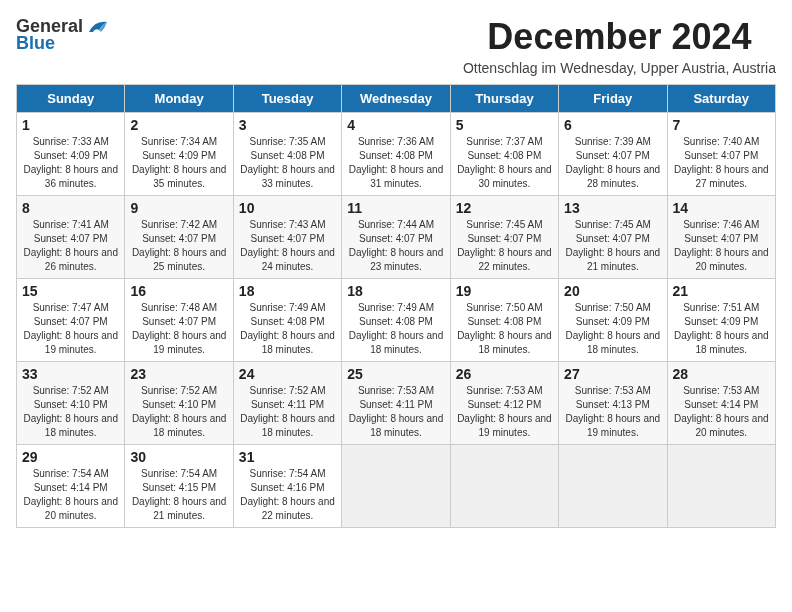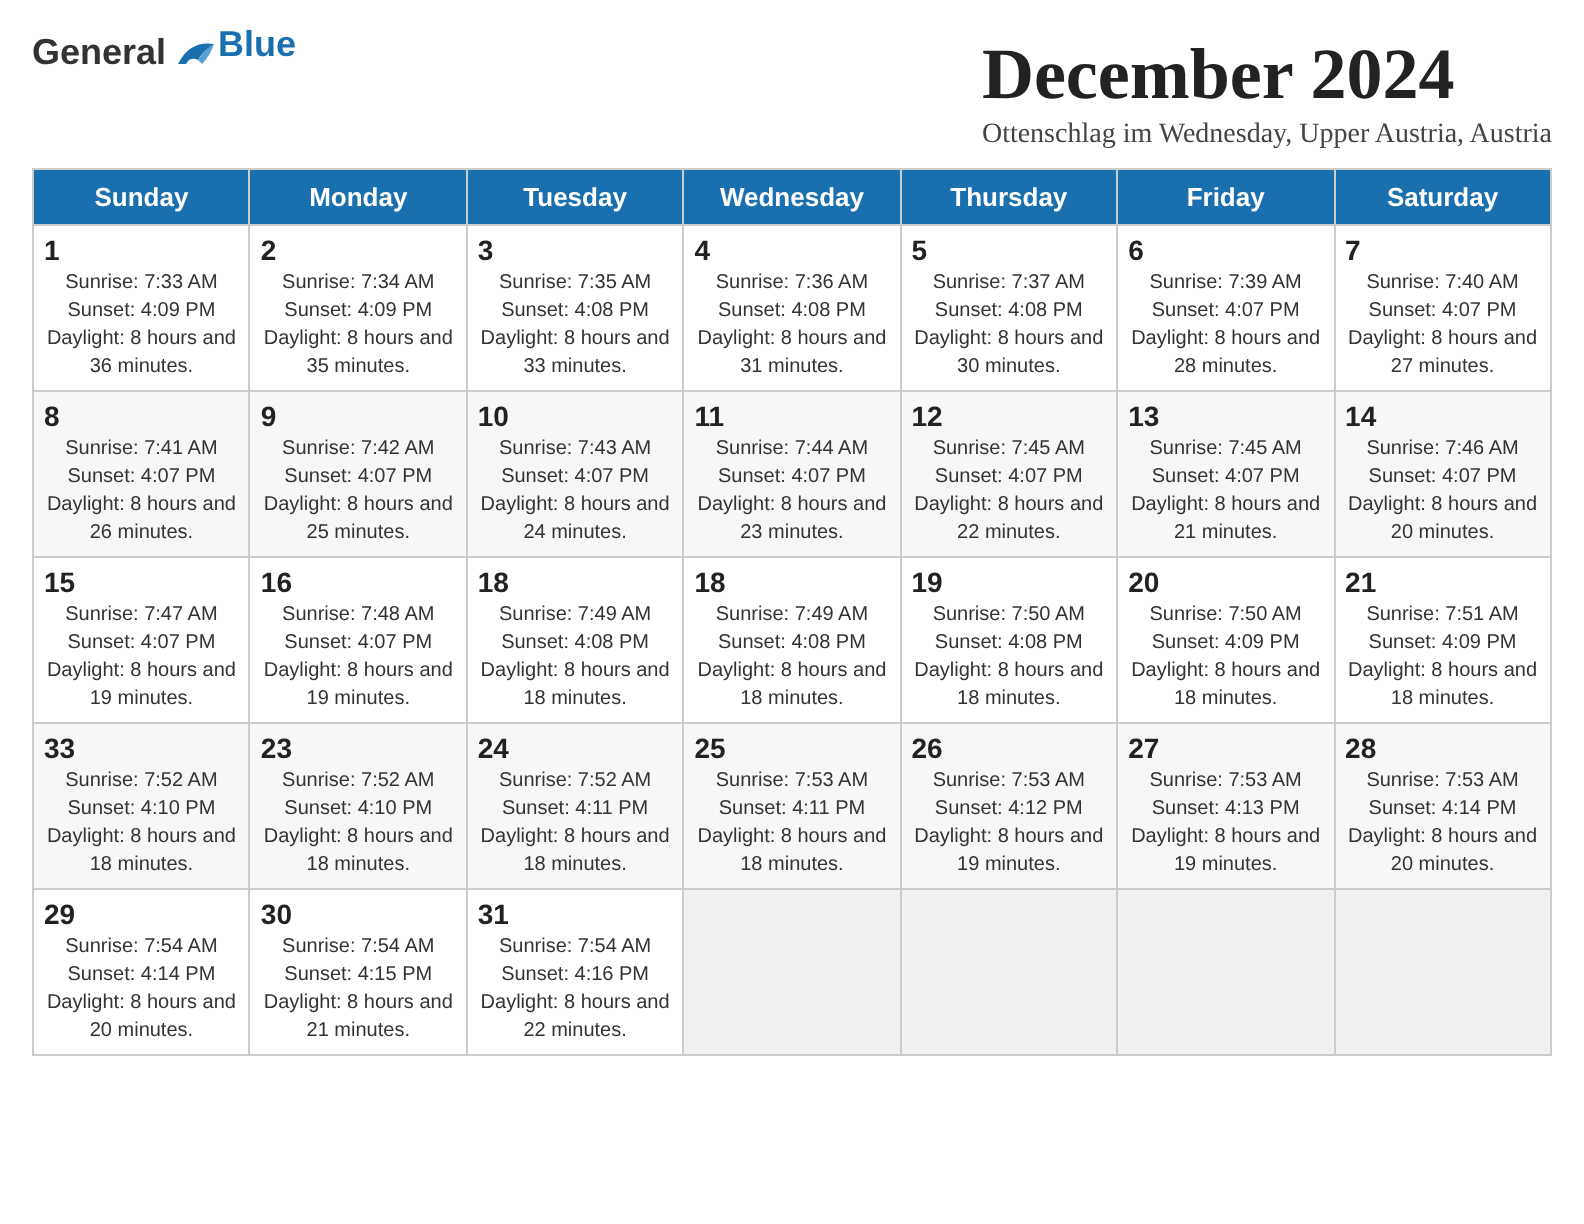--- a/index.html
+++ b/index.html
@@ -11,35 +11,34 @@
       padding: 16px;
     }
     .header {
       display: flex;
       align-items: flex-start;
       justify-content: space-between;
       margin-bottom: 4px;
     }
     .logo {
       display: flex;
-      flex-direction: row;
+      flex-direction: column;
       align-items: flex-start;
     }
     .logo-text {
       display: flex;
       align-items: center;
       gap: 2px;
     }
     .logo-bird {
       width: 22px;
       height: 18px;
     }
     .title-block {
-      text-align: left;
-      font-family: Liberation Serif, serif;
+      text-align: center;
     }
     .month-title {
       font-size: 36px;
       font-weight: bold;
       color: #222;
     }
     .subtitle {
       font-size: 14px;
       color: #444;
       margin-top: 2px;

